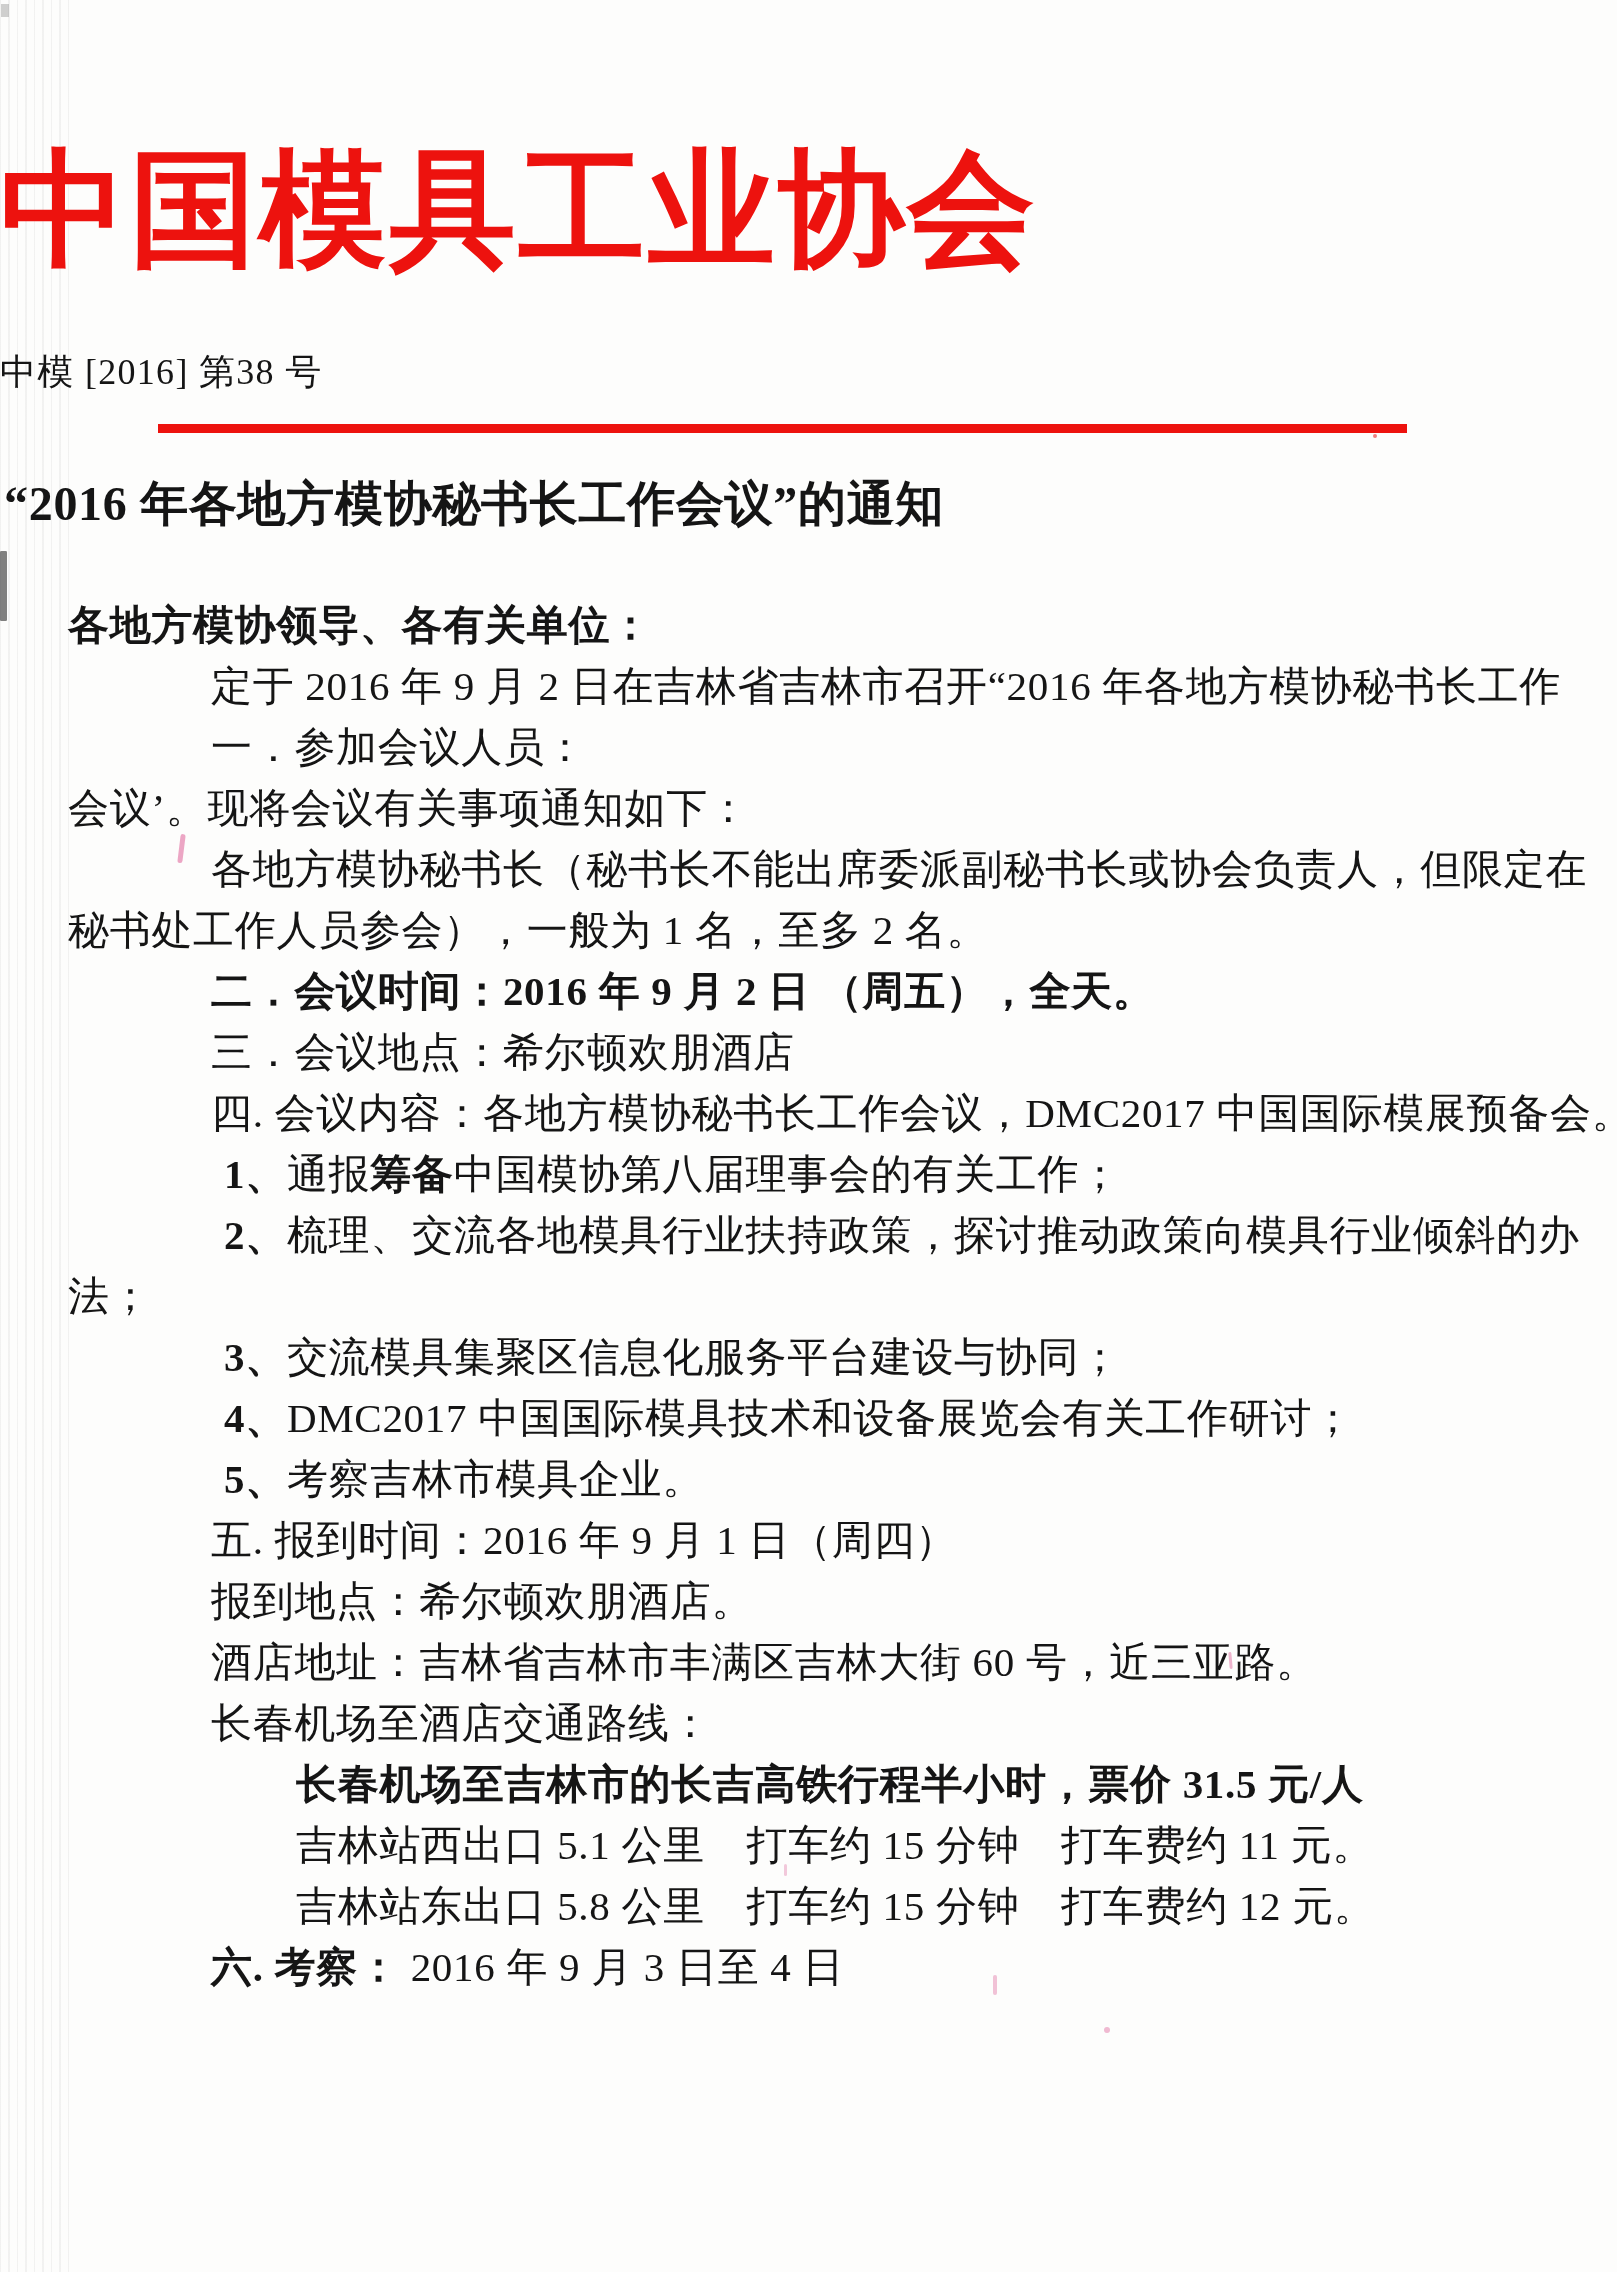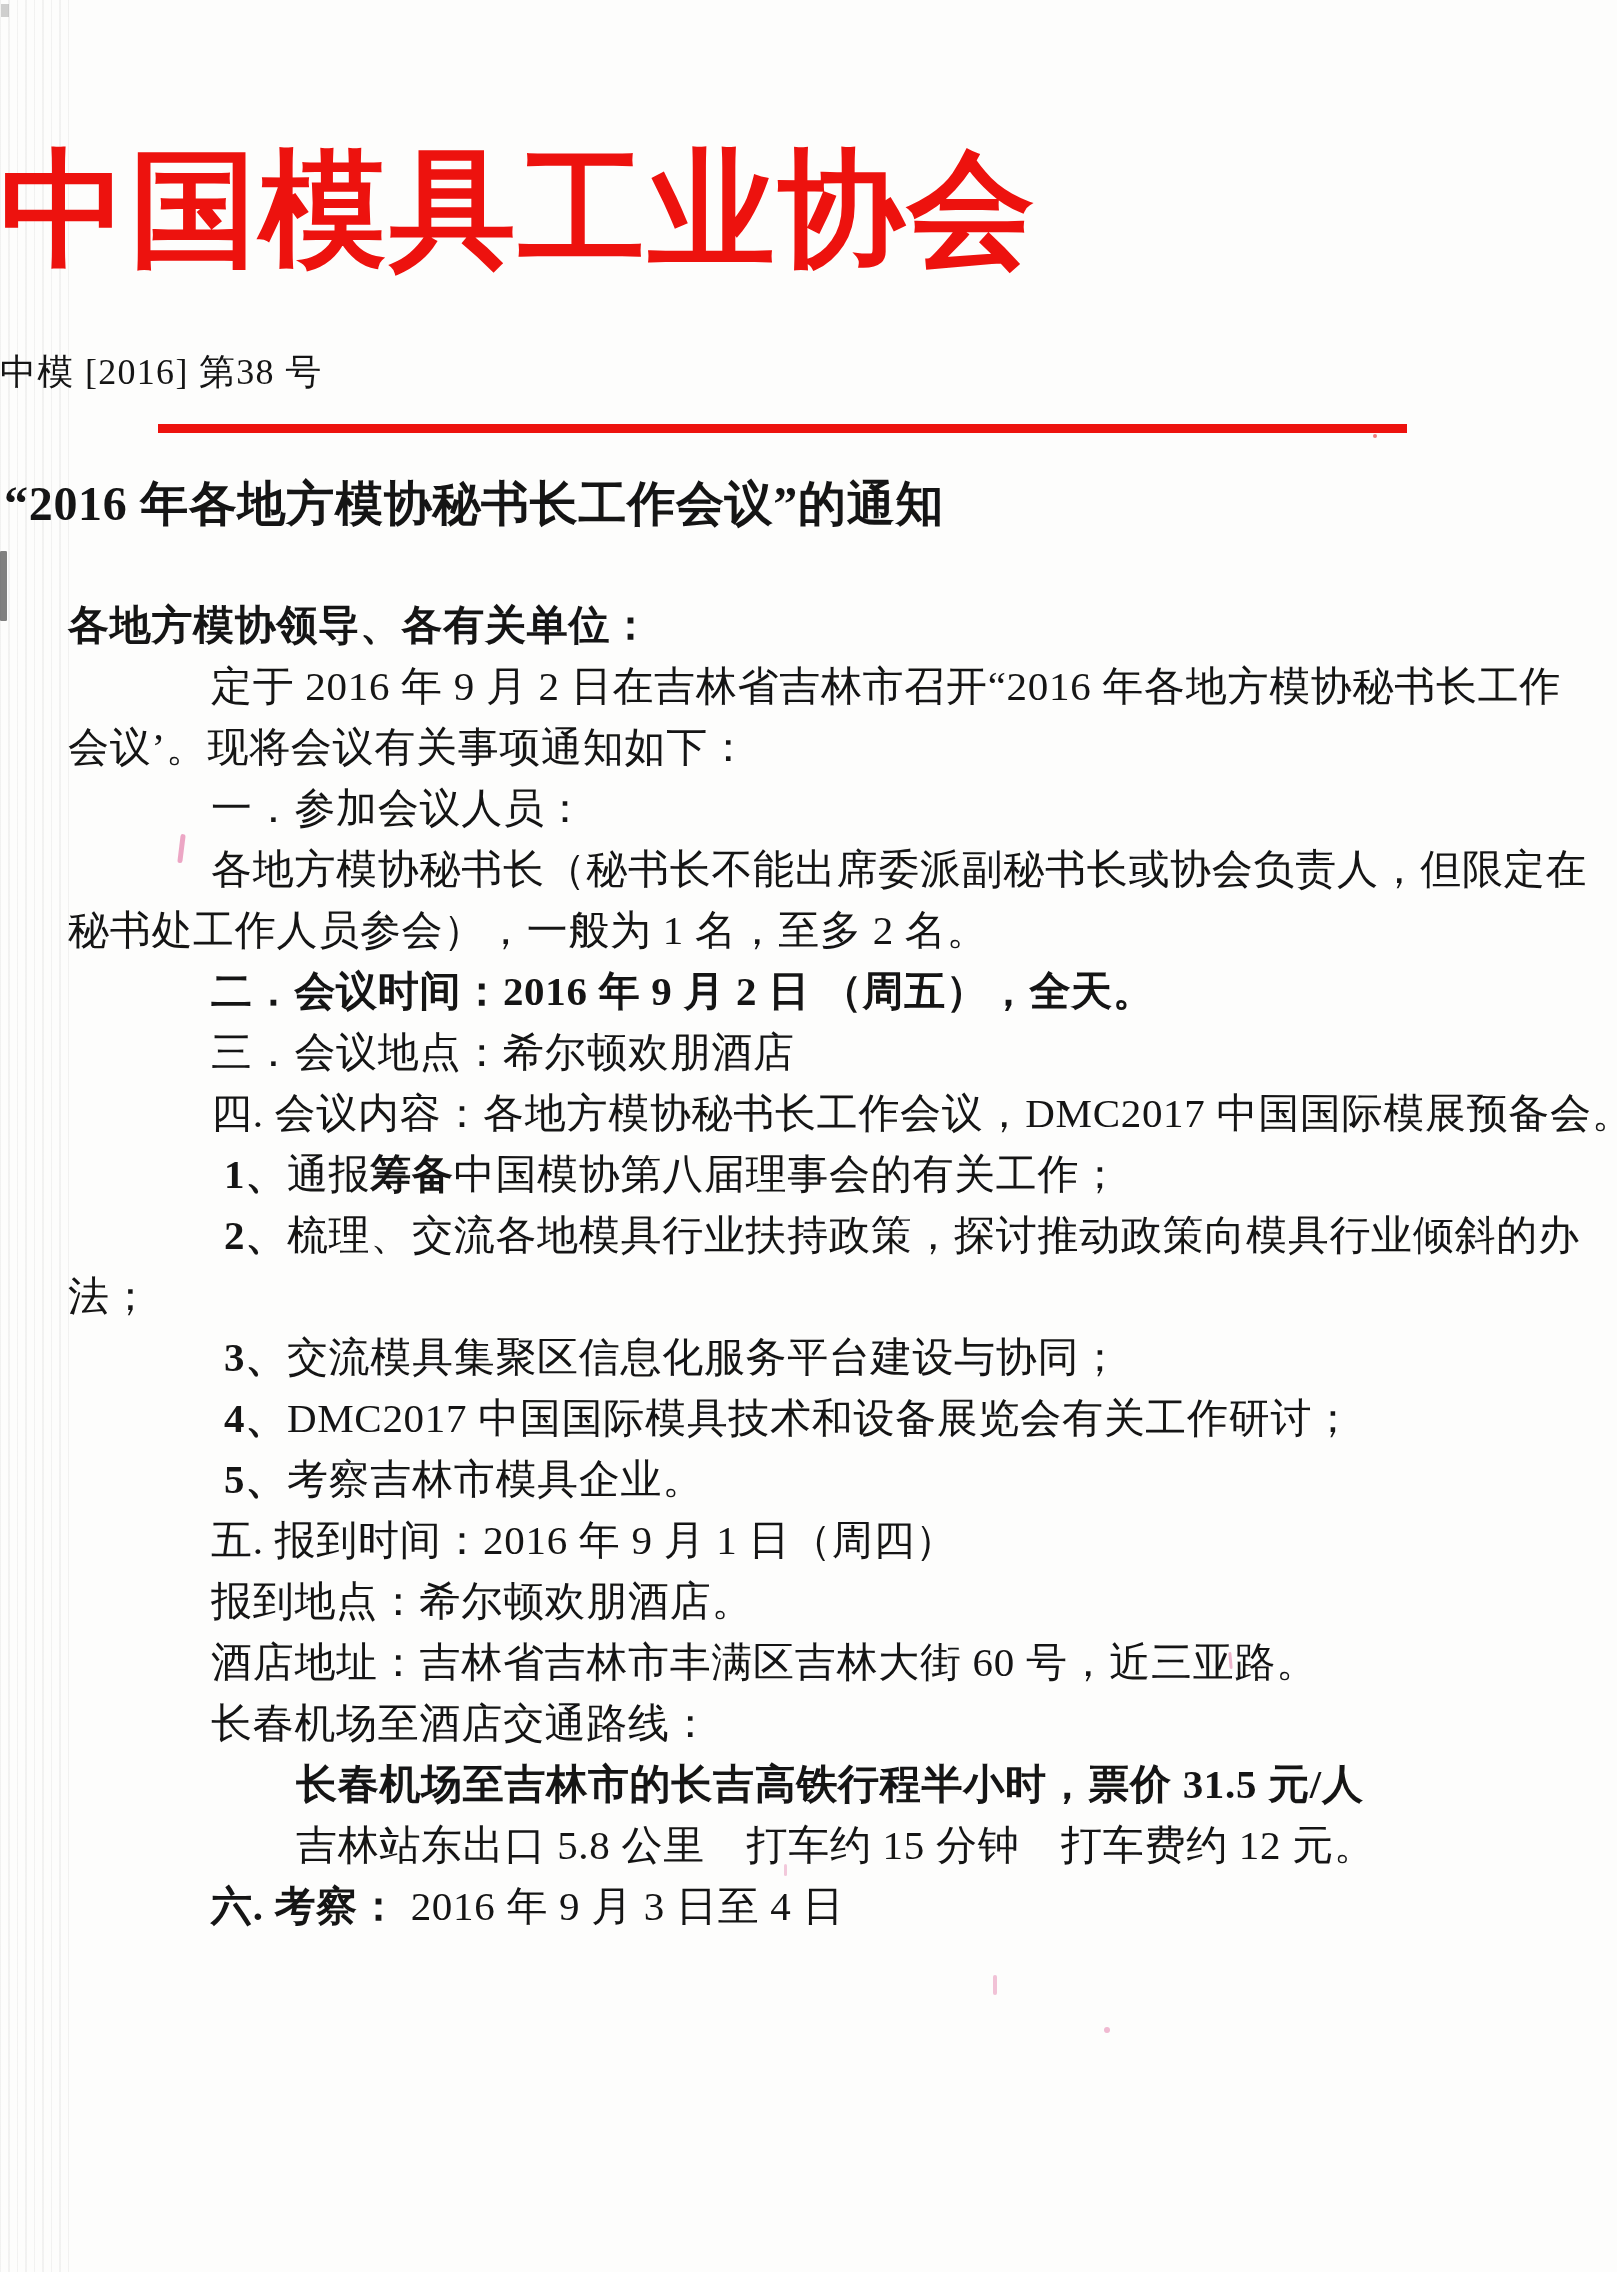--- a/index.html
+++ b/index.html
@@ -69,34 +69,35 @@
 <div class="artifact speck5"></div>
 <div class="artifact speck6"></div>
 
 <h1 class="org">中国模具工业协会</h1>
 <div class="docnum">中模 [2016] 第38 号</div>
 <div class="rule"></div>
 <h2 class="doctitle">“2016 年各地方模协秘书长工作会议”的通知</h2>
 <div class="body-wrap">
     <div class="line flush"><span class="b">各地方模协领导、各有关单位：</span></div>
     <div class="line indent"><span>定于 2016 年 9 月 2 日在吉林省吉林市召开“2016 年各地方模协秘书长工作</span></div>
+    <div class="line indent"><span>一．参加会议人员：</span></div>
     <div class="line flush"><span>会议’。现将会议有关事项通知如下：</span></div>
-    <div class="line indent"><span>一．参加会议人员：</span></div>
     <div class="line indent"><span>各地方模协秘书长（秘书长不能出席委派副秘书长或协会负责人，但限定在</span></div>
     <div class="line flush"><span>秘书处工作人员参会），一般为 1 名，至多 2 名。</span></div>
     <div class="line indent"><span class="b">二．会议时间：2016 年 9 月 2 日 （周五），全天。</span></div>
     <div class="line indent"><span>三．会议地点：希尔顿欢朋酒店</span></div>
     <div class="line indent"><span>四. 会议内容：各地方模协秘书长工作会议，DMC2017 中国国际模展预备会。</span></div>
     <div class="line list"><span class="b">1、</span><span>通报</span><span class="b">筹备</span><span>中国模协第八届理事会的有关工作；</span></div>
     <div class="line list"><span class="b">2、</span><span>梳理、交流各地模具行业扶持政策，探讨推动政策向模具行业倾斜的办</span></div>
     <div class="line flush"><span>法；</span></div>
     <div class="line list"><span class="b">3、</span><span>交流模具集聚区信息化服务平台建设与协同；</span></div>
     <div class="line list"><span class="b">4、</span><span>DMC2017 中国国际模具技术和设备展览会有关工作研讨；</span></div>
     <div class="line list"><span class="b">5、</span><span>考察吉林市模具企业。</span></div>
     <div class="line indent"><span>五. 报到时间：2016 年 9 月 1 日（周四）</span></div>
     <div class="line indent"><span>报到地点：希尔顿欢朋酒店。</span></div>
     <div class="line indent"><span>酒店地址：吉林省吉林市丰满区吉林大街 60 号，近三亚路。</span></div>
     <div class="line indent"><span>长春机场至酒店交通路线：</span></div>
     <div class="line deep"><span class="b">长春机场至吉林市的长吉高铁行程半小时，票价 31.5 元/人</span></div>
+    <div class="line deep"><span>吉林站西出口 5.1 公里　打车约 15 分钟　打车费约 11 元。</span></div>
     <div class="line deep"><span>吉林站东出口 5.8 公里　打车约 15 分钟　打车费约 12 元。</span></div>
     <div class="line indent"><span class="b">六. 考察：</span><span> 2016 年 9 月 3 日至 4 日</span></div>
   </div>
 
 
 </body></html>

